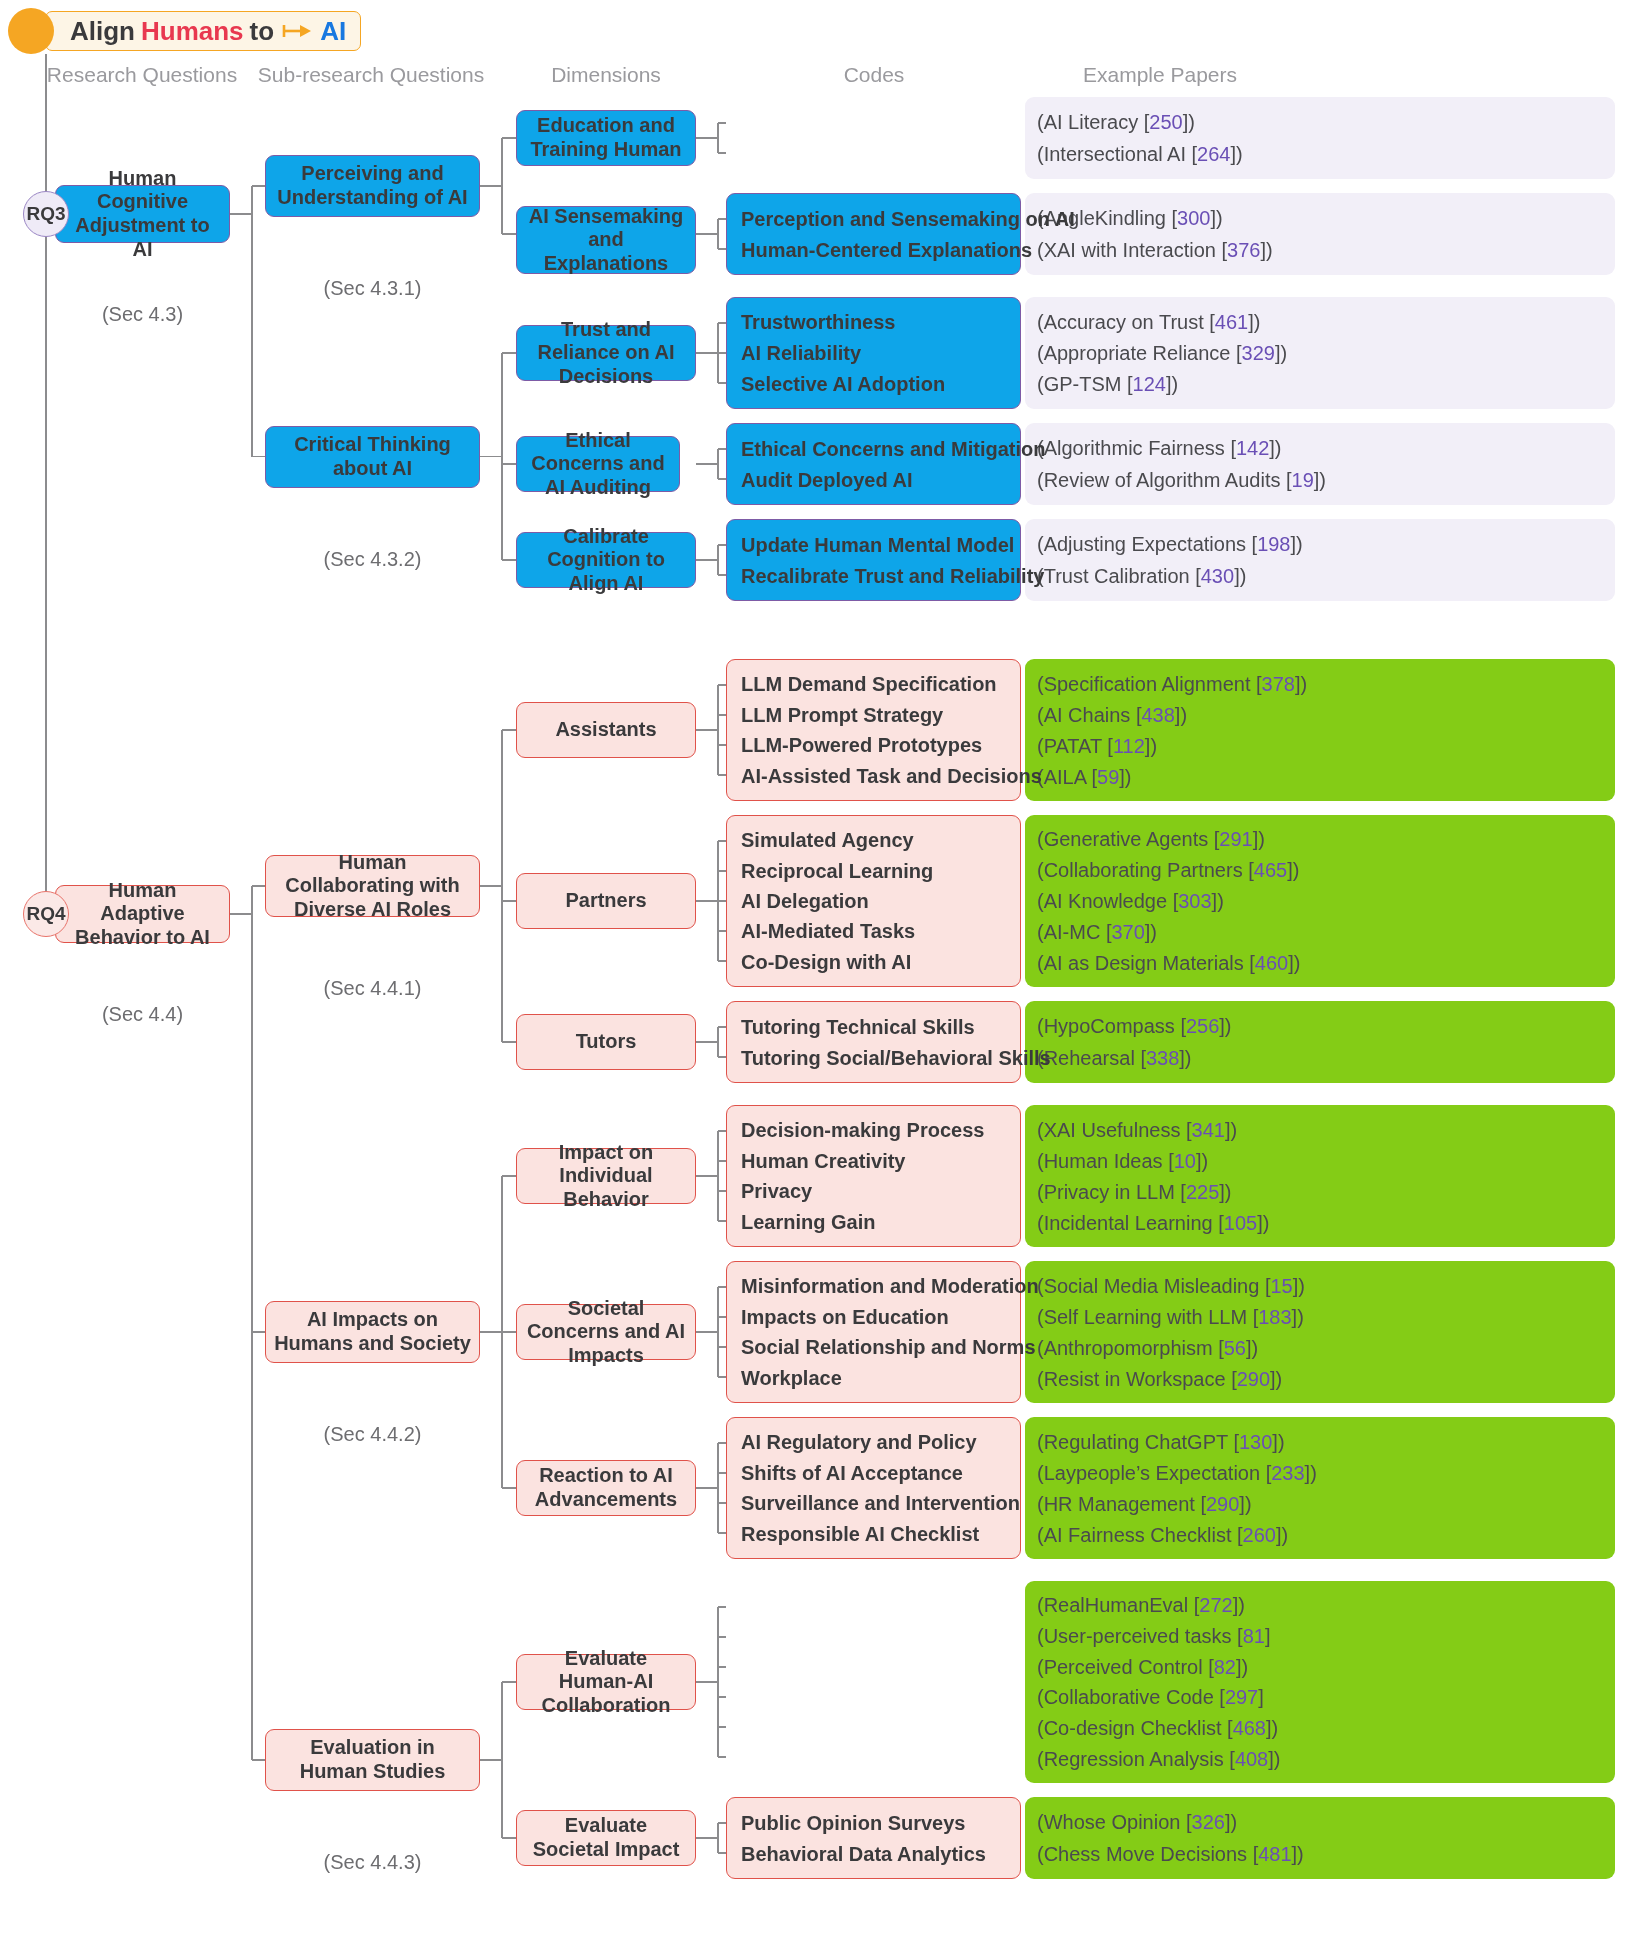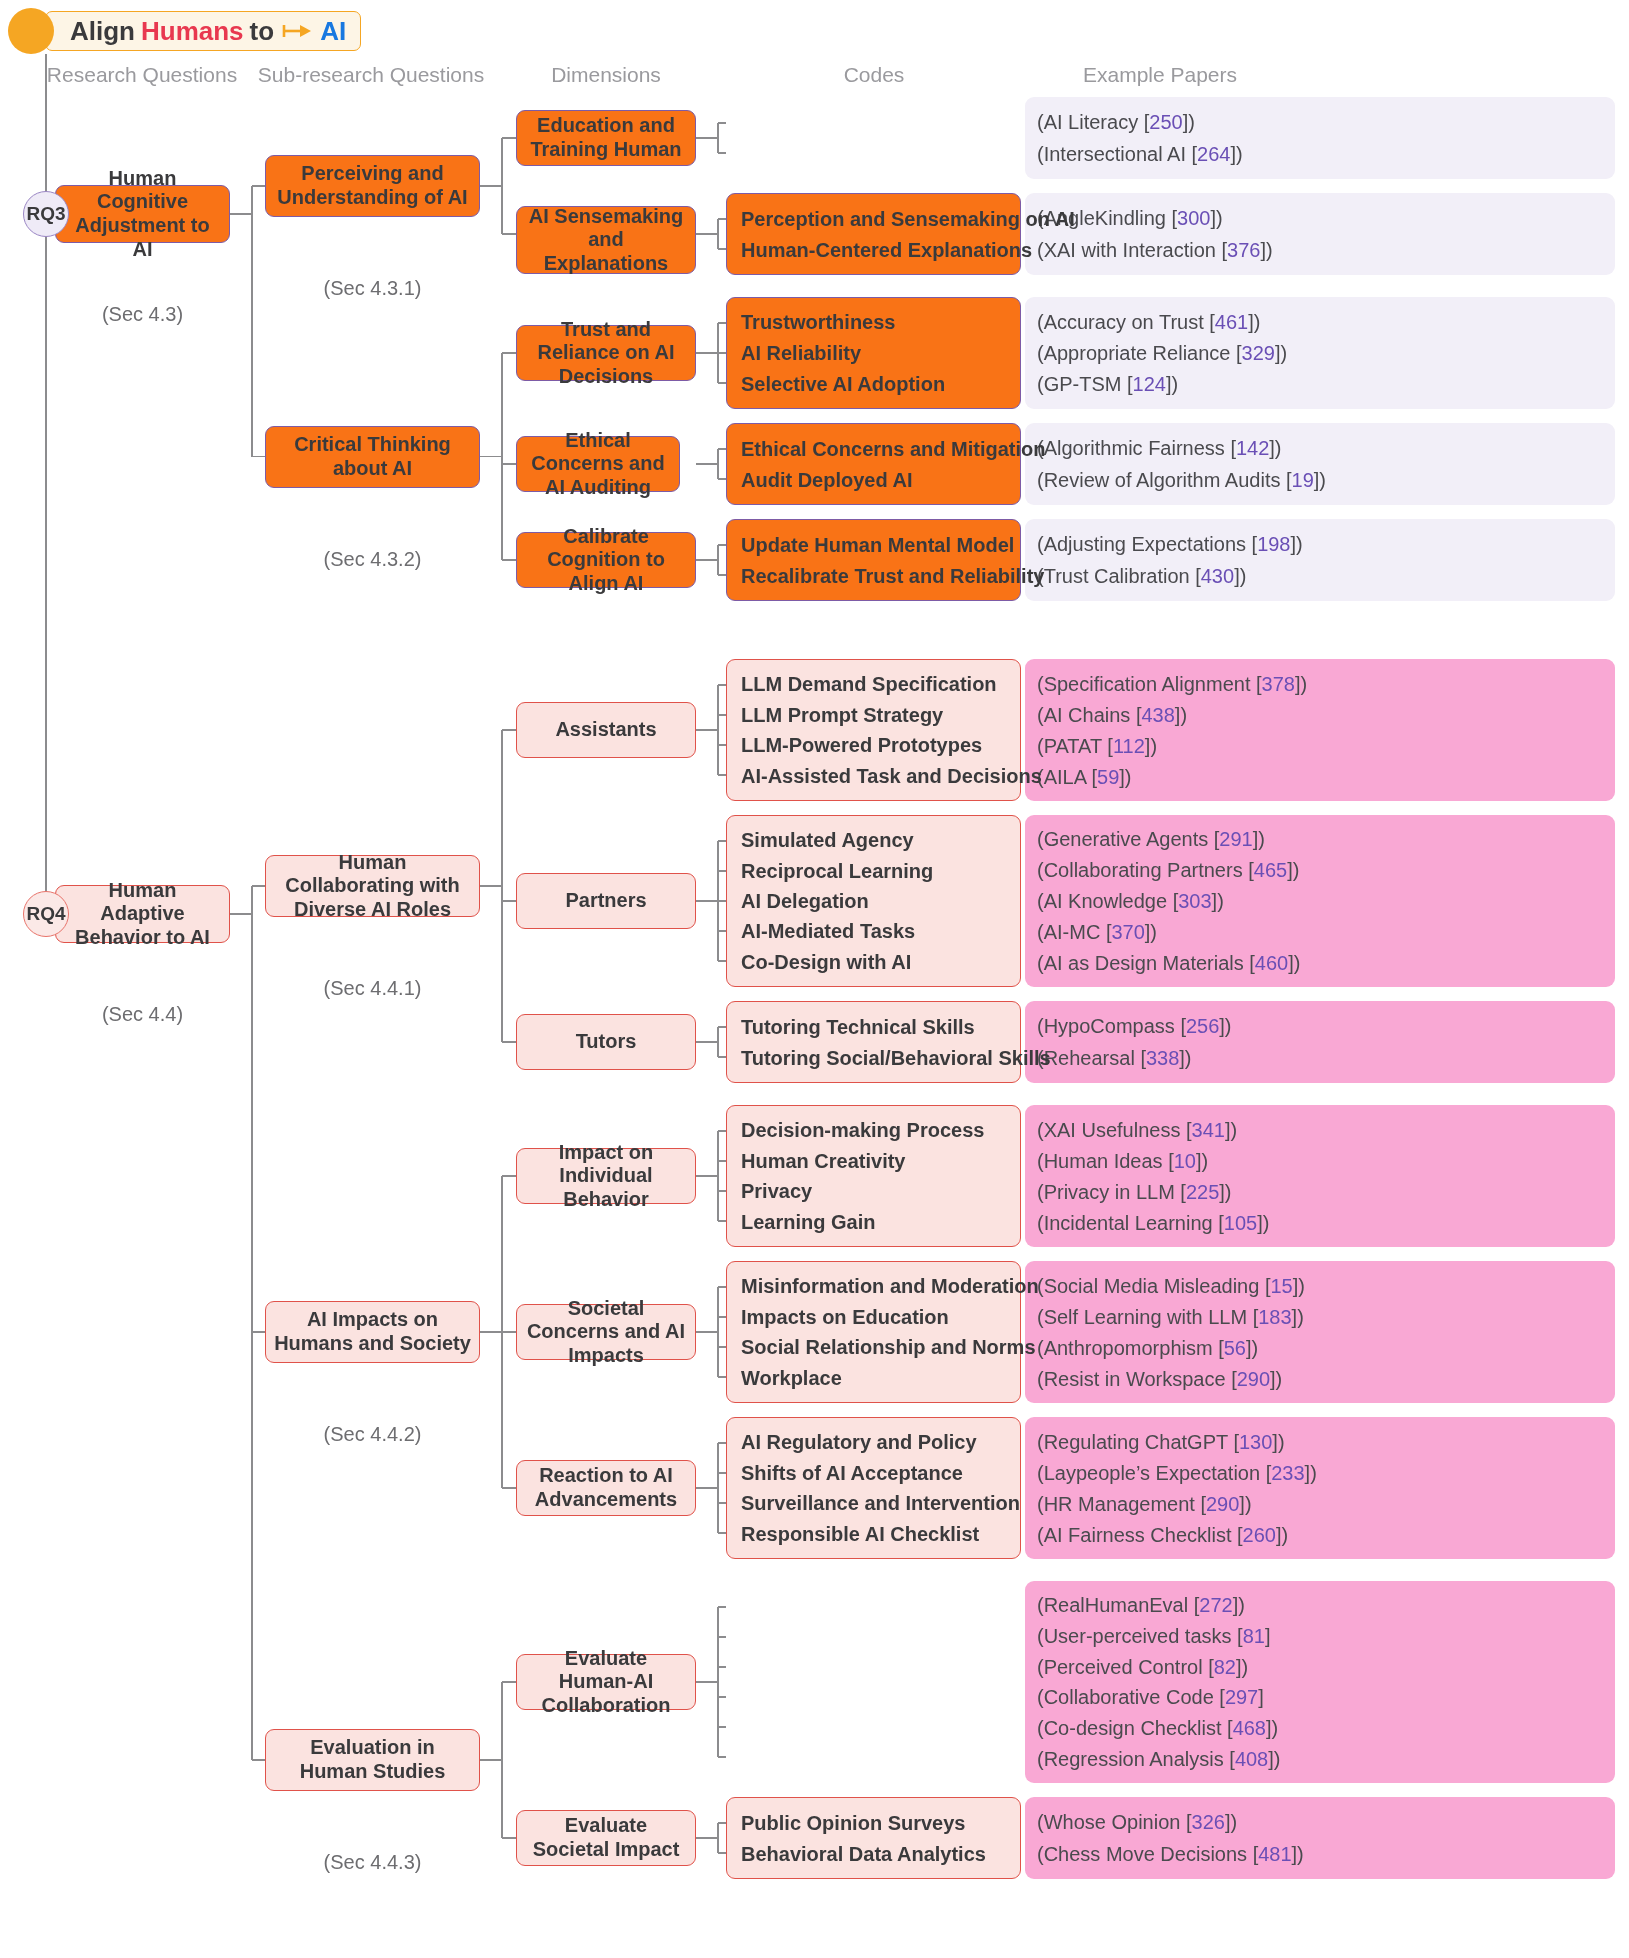--- a/index.html
+++ b/index.html
@@ -44,40 +44,40 @@
   .rq-purple{background:#EFEBF7;border:1.4px solid #9A86C4;color:#3a3a3c;}
   .rq-red{background:#FBE9E7;border:1.4px solid #E8736A;color:#3a3a3c;}
 
   
   .box{
     position:absolute; box-sizing:border-box; border-radius:9px;
     display:flex;align-items:center;justify-content:center;
     text-align:center; font-weight:bold; font-size:20px; line-height:1.18;
     padding:4px 8px; z-index:2;
   }
-  .b-purple{background:#f97316;border:1.4px solid #7D5BA6;}
+  .b-purple{background:#0ea5e9;border:1.4px solid #7D5BA6;}
   .b-red{background:#FBE3E0;border:1.4px solid #E0524A;}
 
   
   .codebox{
     position:absolute; box-sizing:border-box; border-radius:9px;
     padding:9px 10px 9px 14px; font-weight:bold; font-size:20px; z-index:2;
     display:flex;flex-direction:column;justify-content:space-around;
   }
   .codebox .cline{white-space:nowrap;line-height:1.0;}
 
   
   .papbox{
     position:absolute;box-sizing:border-box;border-radius:9px;
     padding:9px 10px 9px 12px;font-size:20px;z-index:1;color:#4a4a4e;
     display:flex;flex-direction:column;justify-content:space-around;
   }
   .papbox .pline{white-space:nowrap;line-height:1.0;}
   .p-purple-bg{background:#F2EFF8;}
-  .p-red-bg{background:#f9a8d4;}
+  .p-red-bg{background:#84cc16;}
   .refnum{color:#6A4FB5;}
 
   .sec-label{
     position:absolute;color:#6d6d70;font-size:20px;white-space:nowrap;
     transform:translateX(-50%);
     margin-top:48px;
   }
 
   
   .ln{position:absolute;background:#8c8c8e;z-index:1;}

